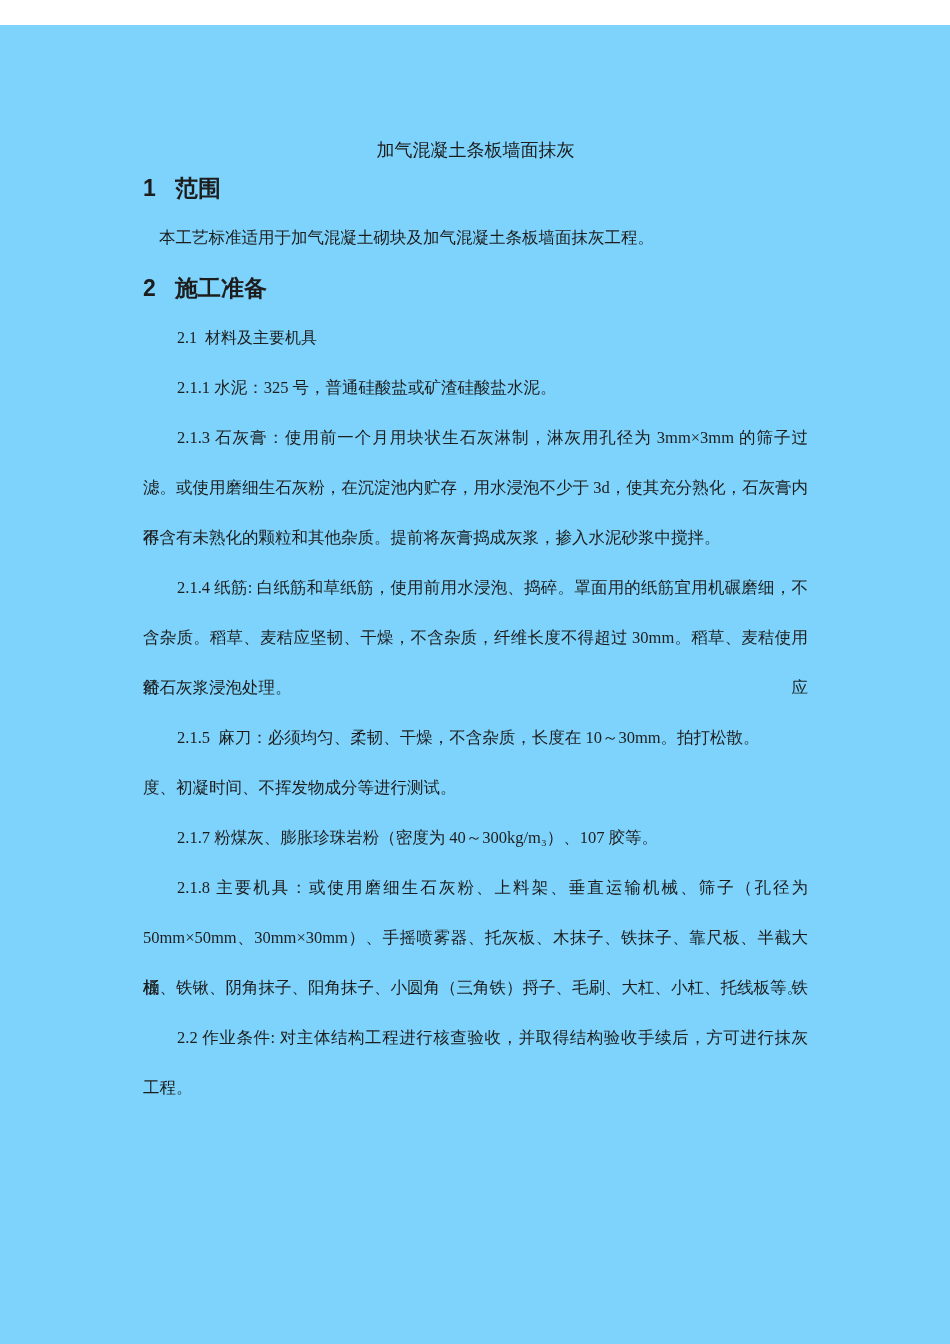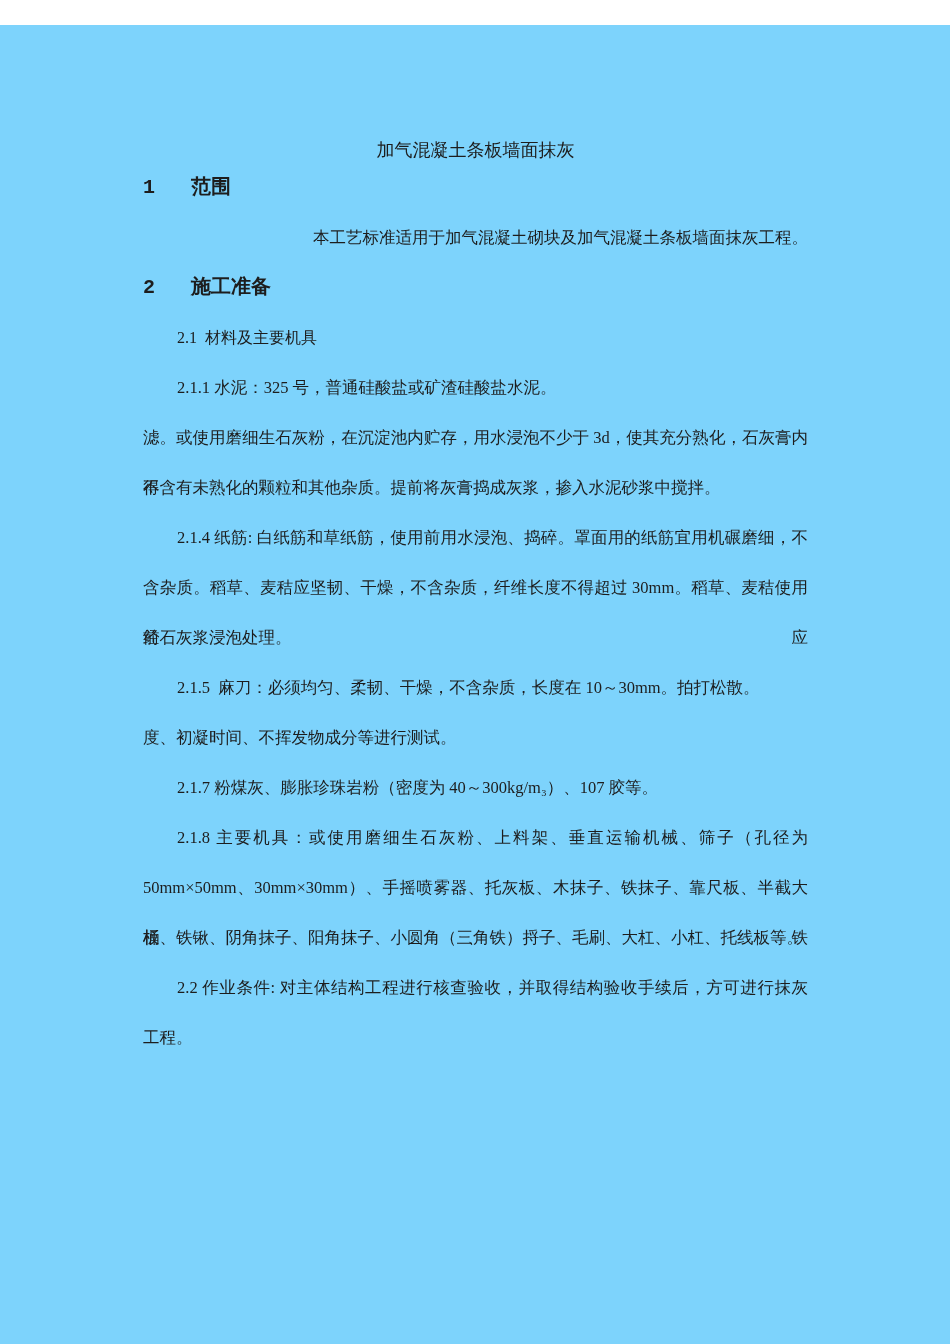--- a/index.html
+++ b/index.html
@@ -32,29 +32,29 @@
   }
   .title {
     margin-top: 112px;
     height: 26px;
     line-height: 26px;
     font-size: 18px;
     text-align: center;
     white-space: pre;
   }
   .heading {
-    font-family: Liberation Mono, monospace;
+    font-family: Liberation Sans, sans-serif;
     font-weight: 700;
-    font-size: 20px;
+    font-size: 23px;
   }
   .sub {
     font-size: 16px;
   }
   .ind { padding-left: 34px; }
-  .ind-sm { padding-left: 16px; text-align: right; }
+  .ind-sm { padding-left: 16px; }
   .just {
     white-space: normal;
     text-align: justify;
     text-align-last: justify;
   }
 </style>
 </head>
 <body>
 
 <div class="page">
@@ -66,20 +66,21 @@
 
     <div class="line ind-sm">本工艺标准适用于加气混凝土砌块及加气混凝土条板墙面抹灰工程。</div>
 
     <div class="line heading">2   施工准备</div>
 
     <div class="line ind sub">2.1  材料及主要机具</div>
 
     <div class="line ind">2.1.1 水泥：325 号，普通硅酸盐或矿渣硅酸盐水泥。</div>
 
 
+    <div class="line ind just">2.1.3  石灰膏：使用前一个月用块状生石灰淋制，淋灰用孔径为 3mm×3mm 的筛子过</div>
     <div class="line just">滤。或使用磨细生石灰粉，在沉淀池内贮存，用水浸泡不少于 3d，使其充分熟化，石灰膏内不</div>
     <div class="line">得含有未熟化的颗粒和其他杂质。提前将灰膏捣成灰浆，掺入水泥砂浆中搅拌。</div>
 
     <div class="line ind just">2.1.4  纸筋: 白纸筋和草纸筋，使用前用水浸泡、捣碎。罩面用的纸筋宜用机碾磨细，不</div>
     <div class="line just">含杂质。稻草、麦秸应坚韧、干燥，不含杂质，纤维长度不得超过 30mm。稻草、麦秸使用前应</div>
     <div class="line">经石灰浆浸泡处理。</div>
 
     <div class="line ind">2.1.5  麻刀：必须均匀、柔韧、干燥，不含杂质，长度在 10～30mm。拍打松散。</div>
 
     <div class="line">度、初凝时间、不挥发物成分等进行测试。</div>

